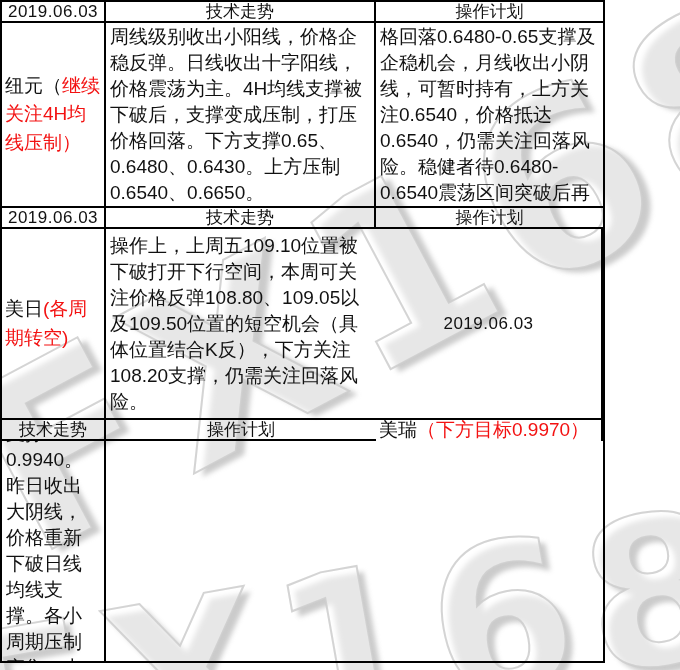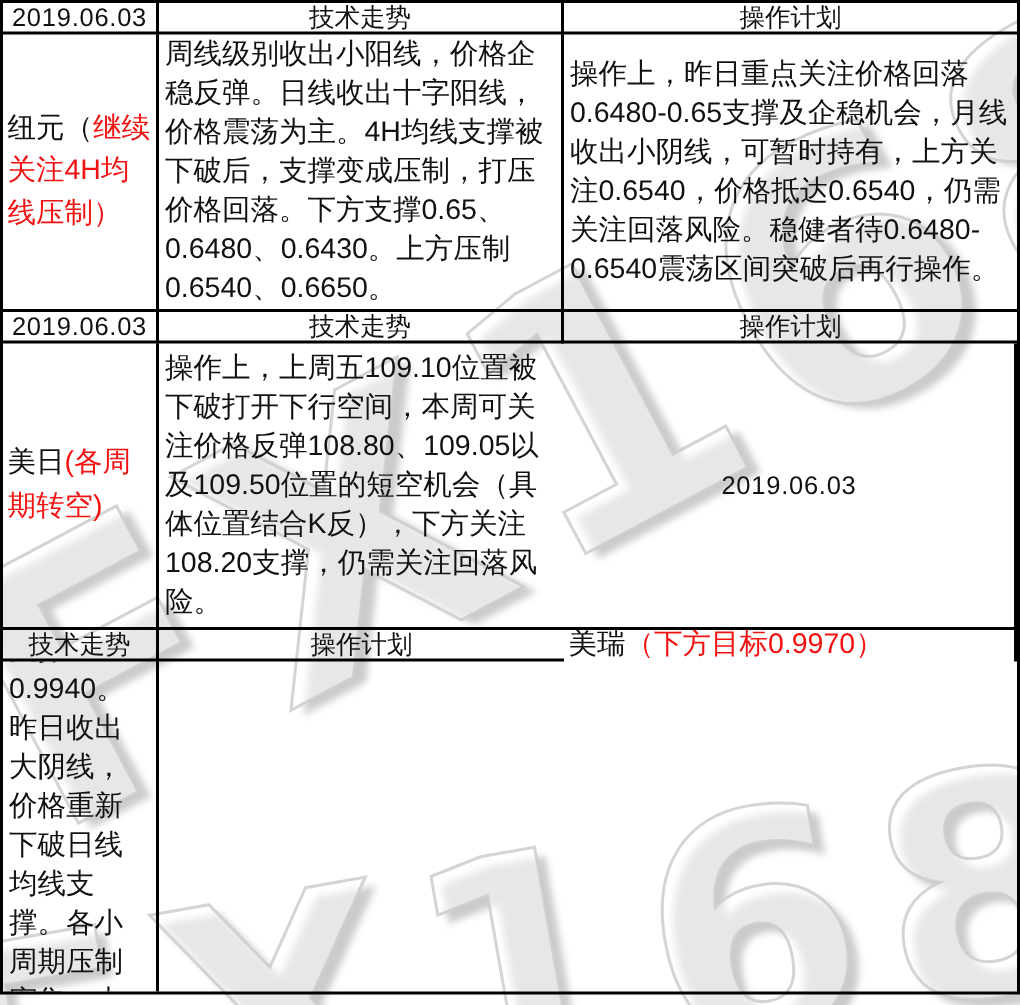--- a/index.html
+++ b/index.html
@@ -29,21 +29,21 @@
     text-shadow: 6px 7px 5px rgba(185,185,185,0.75);
     pointer-events: none;
     user-select: none;
   }
   .wm1 { font-size: 240px; left: -60px; top: 150px; transform: rotate(-28deg); }
   .wm2 { font-size: 205px; left: -50px; top: 545px; transform: rotate(-10deg); }
   
   .grid {
     position: relative;
     z-index: 1;
-    width: 680px;
+    width: 605px;
     height: 663px;
     border: 2px solid #000;
     display: grid;
     grid-template-columns: 104px 270px 1fr;
     grid-template-rows: 21px 185px 21px 191px 21px 1fr;
     background: transparent;
   }
   .cell {
     border-right: 2px solid #000;
     border-bottom: 2px solid #000;

